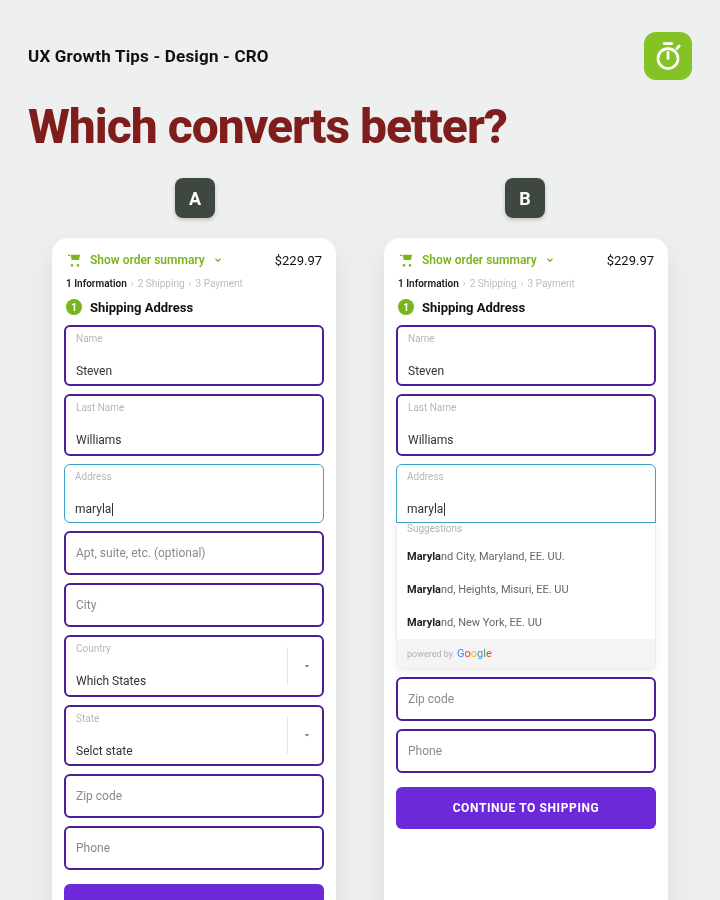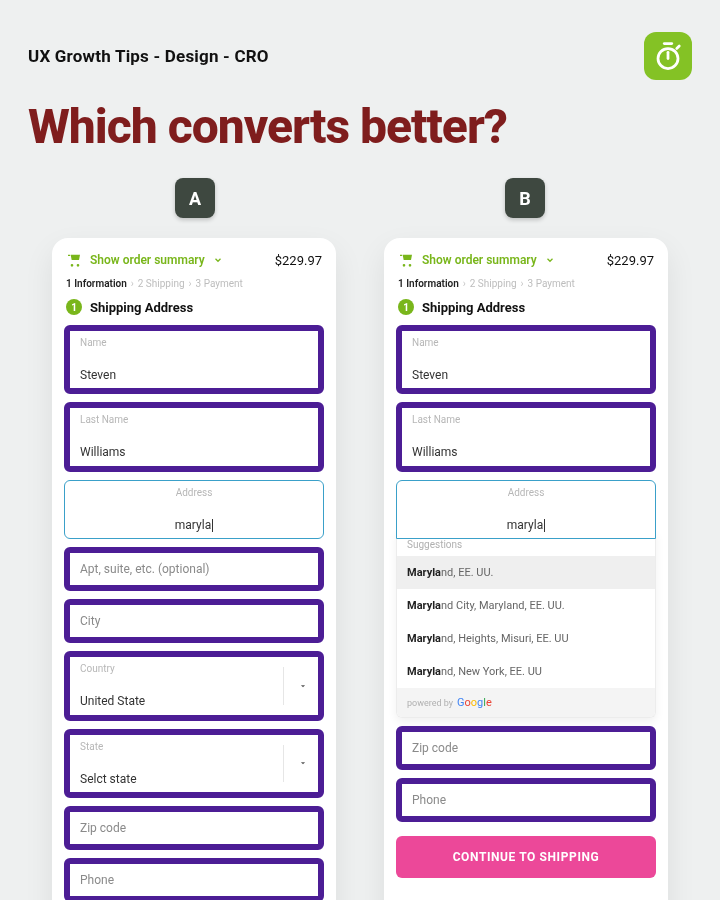--- a/index.html
+++ b/index.html
@@ -27,32 +27,32 @@
   .price { font-size:13px; font-weight:400; color:#111; }
 
   .crumbs { padding: 4px 4px 8px 4px; font-size:10px; color:#bdbdbd; display:flex; align-items:flex-start; gap:4px; }
   .crumbs .active { color:#222; font-weight:600; }
   .crumbs .sep { color:#c7c7c7; }
 
   .section-title { display:flex; align-items:center; gap:8px; padding: 2px 4px 10px 4px; }
   .stepnum { width:16px; height:16px; border-radius:50%; background:#79b61b; color:#fff; font-size:10px; font-weight:700; display:flex; align-items:center; justify-content:center; }
   .section-title .t { font-size:13px; font-weight:700; color:#111; }
 
-  .field { border:6px solid #4c1d95; border-radius:6px; padding:6px 10px 6px 10px; margin: 0 2px 8px 2px; background:#fff; display:flex; flex-direction:column; justify-content:center; min-height:44px; position:relative; }
+  .field { border:2px solid #4c1d95; border-radius:6px; padding:6px 10px 6px 10px; margin: 0 2px 8px 2px; background:#fff; display:flex; flex-direction:column; justify-content:center; min-height:44px; position:relative; }
   .field.onelabel { justify-content:center; }
   .field .lab { font-size:10px; color:#b7b7b7; line-height:1.1; }
   .field .val { font-size:12px; color:#333; line-height:1.2; margin-top:20px; }
   .field .ph { font-size:12px; color:#8a8a8a; }
-  .field.focused { border:1.5px solid #3aa0c9;text-align:center; }
+  .field.focused { border:1.5px solid #3aa0c9; }
   .caret { display:inline-block; width:1px; height:13px; background:#333; vertical-align:middle; margin-left:1px; }
 
   .select-caret { position:absolute; right:10px; top:0; bottom:0; display:flex; align-items:center; }
   .select-sep { position:absolute; right:34px; top:10px; bottom:10px; width:1px; background:#e6e6e6; }
 
-  .btn { margin: 6px 2px 0 2px; background:#ec4899; color:#fff; text-align:center; font-size:12px; font-weight:700; letter-spacing:.6px; padding:14px 0; border-radius:6px; }
+  .btn { margin: 6px 2px 0 2px; background:#6d28d9; color:#fff; text-align:center; font-size:12px; font-weight:700; letter-spacing:.6px; padding:14px 0; border-radius:6px; }
 
   
   .sugg-wrap { margin: -8px 2px 8px 2px; border-radius: 0 0 6px 6px; overflow:hidden; box-shadow: 0 4px 10px rgba(0,0,0,.06); border:1px solid #ececec; border-top:none; }
   .sugg-head { font-size:10px; color:#b0b0b0; padding:8px 10px 6px 10px; background:#fff; }
   .sugg-item { font-size:11px; color:#666; padding:10px 10px; background:#fff; }
   .sugg-item.hl { background:#efefef; }
   .sugg-item b { color:#222; font-weight:700; }
   .sugg-foot { font-size:9px; color:#b0b0b0; padding:8px 10px; background:#f4f4f4; display:flex; align-items:center; gap:4px; }
   .goog { font-family: "Product Sans", Arial, sans-serif; font-size:11px; letter-spacing:0; }
   .goog span:nth-child(1){color:#4285F4;} .goog span:nth-child(2){color:#EA4335;} .goog span:nth-child(3){color:#FBBC05;} .goog span:nth-child(4){color:#4285F4;} .goog span:nth-child(5){color:#34A853;} .goog span:nth-child(6){color:#EA4335;}
@@ -127,21 +127,21 @@
         <span class="val"><span>maryla</span><span class="caret"></span></span>
       </div>
       <div class="field onelabel">
         <span class="ph">Apt, suite, etc. (optional)</span>
       </div>
       <div class="field onelabel">
         <span class="ph">City</span>
       </div>
       <div class="field">
         <span class="lab">Country</span>
-        <span class="val">United State</span>
+        <span class="val">Which States</span>
         <div class="select-sep"></div>
         <div class="select-caret">
             <svg width="10" height="10" viewBox="0 0 24 24" fill="#555">
               <path d="M7 10l5 5 5-5z"></path>
             </svg>
           </div>
       </div>
       <div class="field">
         <span class="lab">State</span>
         <span class="val">Selct state</span>
@@ -196,21 +196,20 @@
         <span class="lab">Last Name</span>
         <span class="val">Williams</span>
       </div>
       <div class="field focused" style="margin-bottom:0; border-radius:6px 6px 0 0;">
         <span class="lab">Address</span>
         <span class="val"><span>maryla</span><span class="caret"></span></span>
       </div>
 
       <div class="sugg-wrap">
         <div class="sugg-head">Suggestions</div>
-        <div class="sugg-item hl"><b>Maryla</b><span>nd, EE. UU.</span></div>
         <div class="sugg-item"><b>Maryla</b><span>nd City, Maryland, EE. UU.</span></div>
         <div class="sugg-item"><b>Maryla</b><span>nd, Heights, Misuri, EE. UU</span></div>
         <div class="sugg-item"><b>Maryla</b><span>nd, New York, EE. UU</span></div>
         <div class="sugg-foot">
           <span>powered by</span>
           <span class="goog"><span>G</span><span>o</span><span>o</span><span>g</span><span>l</span><span>e</span></span>
         </div>
       </div>
 
       <div class="field onelabel">

